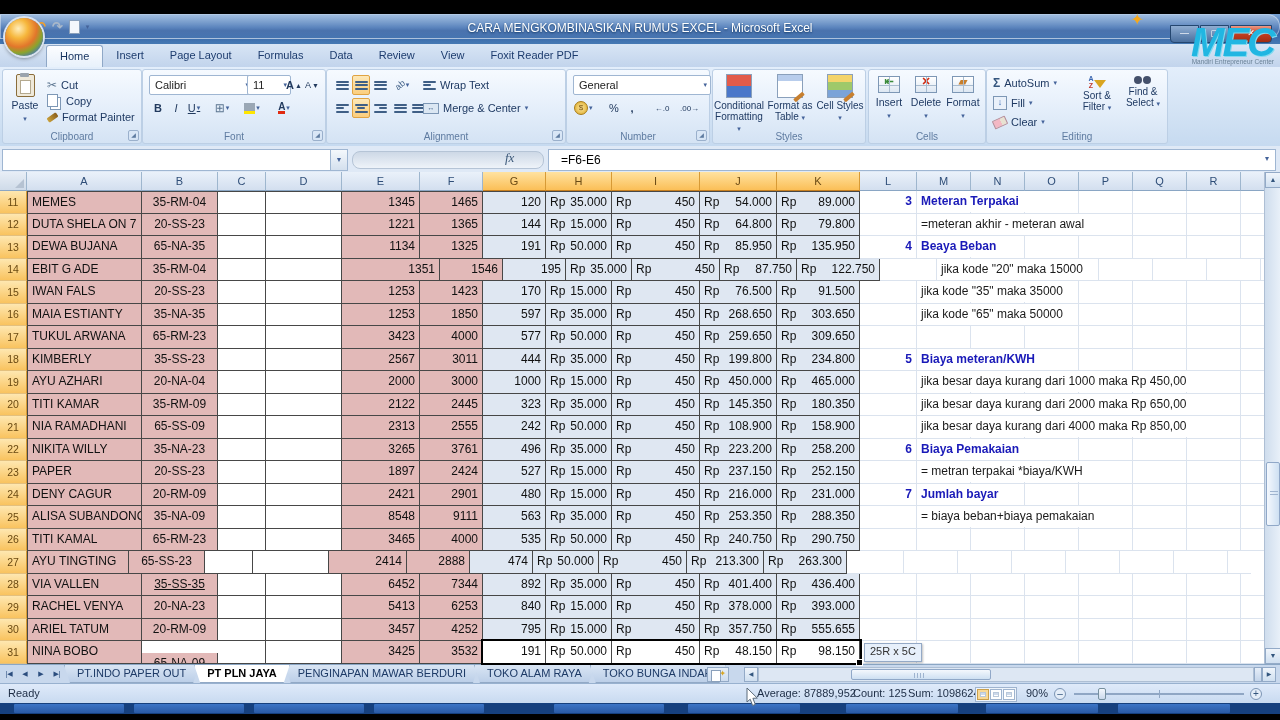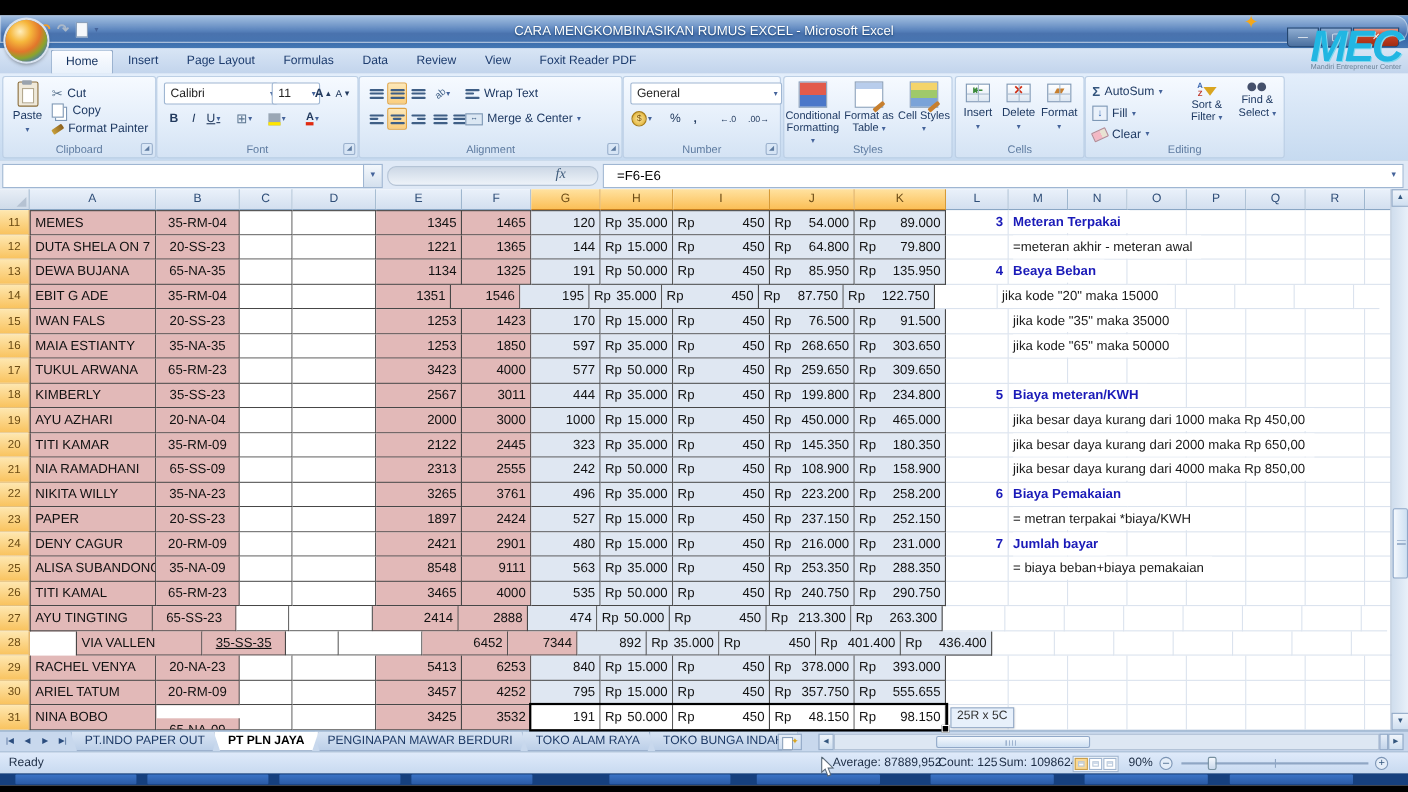--- a/index.html
+++ b/index.html
@@ -567,21 +567,21 @@
             <div class="nfill"></div>
             <span class="ntext hdr">Beaya Beban</span>
           </div>
         </div>
         <div class="grow">
           <div class="rh">14</div>
           <div class="dcell pink l first" style="width: 115px;">EBIT G ADE</div>
           <div class="dcell pink c" style="width: 76px;">35-RM-04</div>
           <div class="dcell wht" style="width: 48px;"></div>
           <div class="dcell wht" style="width: 76px;"></div>
-          <div class="dcell pink r" style="width: 68px;">1351</div>
+          <div class="dcell pink r" style="width: 98px;">1351</div>
           <div class="dcell pink r" style="width: 63px;">1546</div>
           <div class="dcell sel r" style="width: 63px;">195</div>
           <div class="dcell sel acct" style="width: 66px;">
             <span>Rp</span>
             <span>35.000</span>
           </div>
           <div class="dcell sel acct" style="width: 88px;">
             <span>Rp</span>
             <span>450</span>
           </div>
@@ -1042,21 +1042,21 @@
             <div class="ncell" style="width: 54px;"></div>
             <div class="ncell" style="width: 54px;"></div>
             <div class="ncell" style="width: 54px;"></div>
             <div class="ncell" style="width: 54px;"></div>
             <div class="ncell" style="width: 54px;"></div>
             <div class="nfill"></div>
           </div>
         </div>
         <div class="grow">
           <div class="rh">27</div>
-          <div class="dcell pink l first" style="width: 112px;">AYU TINGTING</div>
+          <div class="dcell pink l first" style="width: 102px;">AYU TINGTING</div>
           <div class="dcell pink c" style="width: 76px;">65-SS-23</div>
           <div class="dcell wht" style="width: 48px;"></div>
           <div class="dcell wht" style="width: 76px;"></div>
           <div class="dcell pink r" style="width: 78px;">2414</div>
           <div class="dcell pink r" style="width: 63px;">2888</div>
           <div class="dcell sel r" style="width: 63px;">474</div>
           <div class="dcell sel acct" style="width: 66px;">
             <span>Rp</span>
             <span>50.000</span>
           </div>
@@ -1078,21 +1078,21 @@
             <div class="ncell" style="width: 54px;"></div>
             <div class="ncell" style="width: 54px;"></div>
             <div class="ncell" style="width: 54px;"></div>
             <div class="ncell" style="width: 54px;"></div>
             <div class="ncell" style="width: 54px;"></div>
             <div class="nfill"></div>
           </div>
         </div>
         <div class="grow">
           <div class="rh">28</div>
-          <div class="dcell pink l first" style="width: 115px; margin-left: 42px;">VIA VALLEN</div>
+          <div class="dcell pink l first" style="width: 115px;">VIA VALLEN</div>
           <div class="dcell pink c" style="width: 76px; text-decoration: underline;">35-SS-35</div>
           <div class="dcell wht" style="width: 48px;"></div>
           <div class="dcell wht" style="width: 76px;"></div>
           <div class="dcell pink r" style="width: 78px;">6452</div>
           <div class="dcell pink r" style="width: 63px;">7344</div>
           <div class="dcell sel r" style="width: 63px;">892</div>
           <div class="dcell sel acct" style="width: 66px;">
             <span>Rp</span>
             <span>35.000</span>
           </div>

